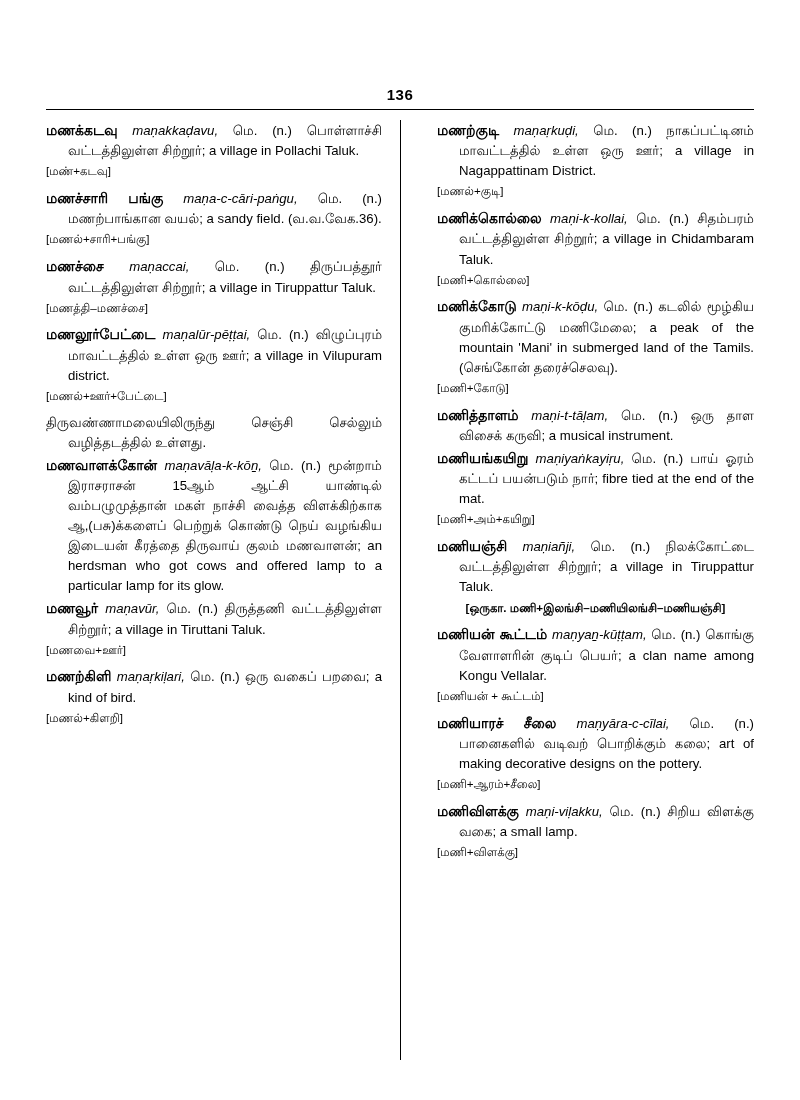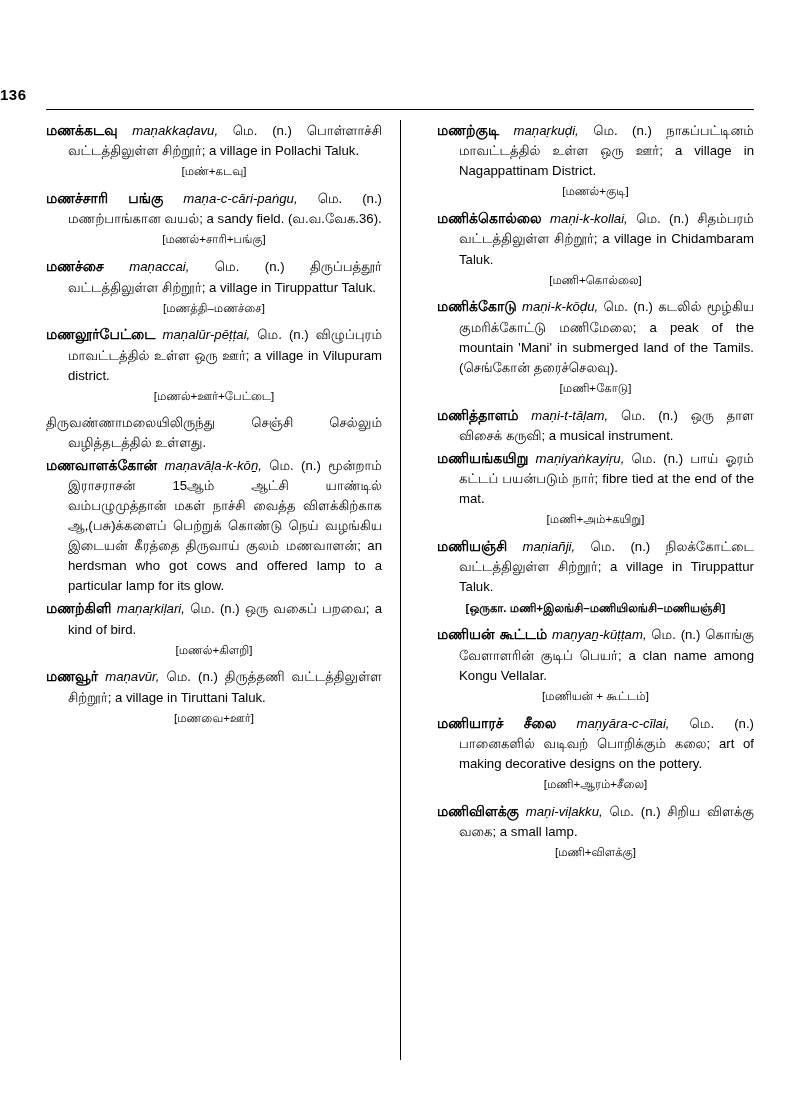--- a/index.html
+++ b/index.html
@@ -15,20 +15,21 @@
     position: relative;
   }
   .page {
     width: 800px;
     height: 1100px;
     box-sizing: border-box;
     padding: 0;
     position: relative;
   }
   .page-number {
+    text-align: center;
     font-size: 15px;
     font-weight: bold;
     padding-top: 86px;
     letter-spacing: 0.5px;
   }
   .rule {
     border-top: 1.6px solid #000;
     margin: 6px 46px 0 46px;
   }
   .columns {
@@ -64,21 +65,21 @@
   }
   .headword {
     font-weight: bold;
     font-size: 14px;
   }
   .translit {
     font-style: italic;
   }
   .etym {
     font-size: 11.6px;
-    text-align: center;
+    text-align: left;
     margin: 2px 0 8px 0;
     line-height: 1.45;
   }
   .etym.wide {
     text-align: center;
     padding: 0 4px;
     font-weight: bold;
   }
   .sub {
     font-size: 13.2px;
@@ -124,27 +125,27 @@
 
       <div class="entry">
         <p class="sub tam">திருவண்ணாமலையிலிருந்து செஞ்சி செல்லும் வழித்தடத்தில் உள்ளது.</p>
       </div>
 
       <div class="entry">
         <p><span class="headword tam">மணவாளக்கோன்</span> <span class="translit">maṇavāḷa-k-kōṉ,</span> <span class="tam">மெ. (n.) மூன்றாம் இராசராசன் 15ஆம் ஆட்சி யாண்டில் வம்பழுமுத்தான் மகள் நாச்சி வைத்த விளக்கிற்காக ஆ,(பசு)க்களைப் பெற்றுக் கொண்டு நெய் வழங்கிய இடையன் கீரத்தை திருவாய் குலம் மணவாளன்; an herdsman who got cows and offered lamp to a particular lamp for its glow.</span></p>
       </div>
 
       <div class="entry">
-        <p><span class="headword tam">மணற்கிளி</span> <span class="translit">maṇaṛkiḷari,</span> <span class="tam">மெ. (n.) ஒரு வகைப் பறவை; a kind of bird.</span></p>
-        <div class="etym tam">[மணல்+கிளறி]</div>
+        <p><span class="headword tam">மணவூர்</span> <span class="translit">maṇavūr,</span> <span class="tam">மெ. (n.) திருத்தணி வட்டத்திலுள்ள சிற்றூர்; a village in Tiruttani Taluk.</span></p>
+        <div class="etym tam">[மணவை+ஊர்]</div>
       </div>
 
       <div class="entry">
-        <p><span class="headword tam">மணவூர்</span> <span class="translit">maṇavūr,</span> <span class="tam">மெ. (n.) திருத்தணி வட்டத்திலுள்ள சிற்றூர்; a village in Tiruttani Taluk.</span></p>
-        <div class="etym tam">[மணவை+ஊர்]</div>
+        <p><span class="headword tam">மணற்கிளி</span> <span class="translit">maṇaṛkiḷari,</span> <span class="tam">மெ. (n.) ஒரு வகைப் பறவை; a kind of bird.</span></p>
+        <div class="etym tam">[மணல்+கிளறி]</div>
       </div>
 
     </div>
 
     <div class="col col-right">
 
       <div class="entry">
         <p><span class="headword tam">மணற்குடி</span> <span class="translit">maṇaṛkuḍi,</span> <span class="tam">மெ. (n.) நாகப்பட்டினம் மாவட்டத்தில் உள்ள ஒரு ஊர்; a village in Nagappattinam District.</span></p>
         <div class="etym tam">[மணல்+குடி]</div>
       </div>

